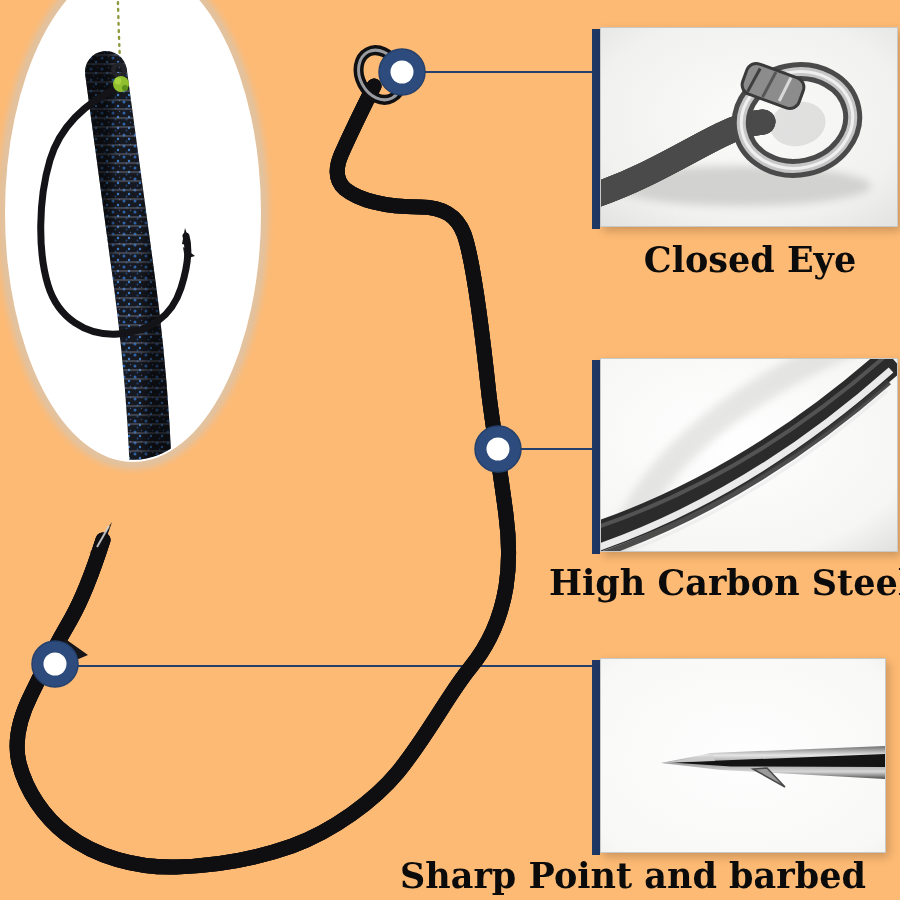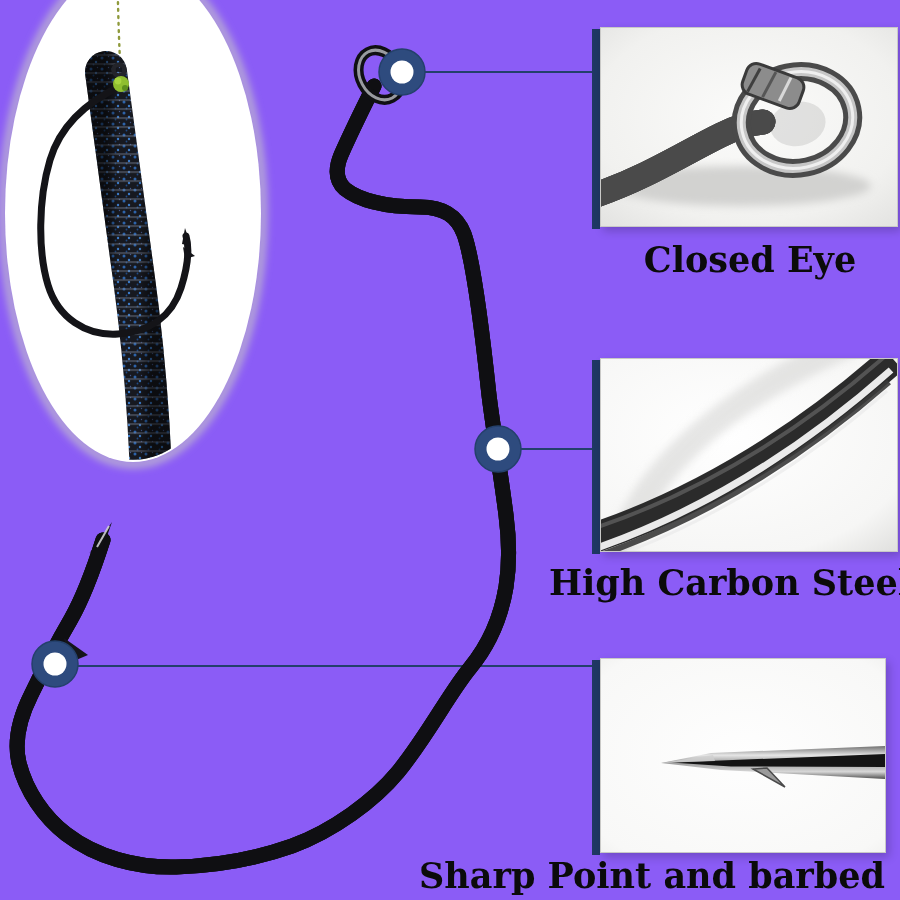--- a/index.html
+++ b/index.html
@@ -1,30 +1,30 @@
 <!DOCTYPE html>
 <html><head>
 <meta charset="utf-8">
 <style>
   html,body{margin:0;padding:0;background:#ffffff;}
   .canvas{
-    position:relative;width:900px;height:900px;background:#8b5cf6;overflow:hidden;
+    position:relative;width:900px;height:900px;background:#fdba74;overflow:hidden;
     font-family:"DejaVu Serif", serif;
   }
   .main-svg{position:absolute;left:0;top:0;}
   .photo-panel{position:absolute;background:#fff;border:1px solid #c9c9c7;
     box-shadow:3px 4px 9px rgba(0,0,0,0.20);}
   .photo-panel svg{display:block;}
   .callout-bar{position:absolute;width:8px;background:#1f3864;}
   .caption{
     position:absolute;font-weight:bold;font-size:35px;line-height:40px;
     color:#0b0b0b;white-space:nowrap;
   }
   .caption.center{text-align:center;}
-  .caption.right{text-align:right;}
+  .caption.right{}
 </style>
 </head>
 <body>
 
 <div class="canvas">
 
   <svg class="main-svg" width="900" height="900" viewBox="0 0 900 900">
     <defs>
       <filter id="soft" x="-30%" y="-30%" width="160%" height="160%">
         <feGaussianBlur stdDeviation="4"></feGaussianBlur>

